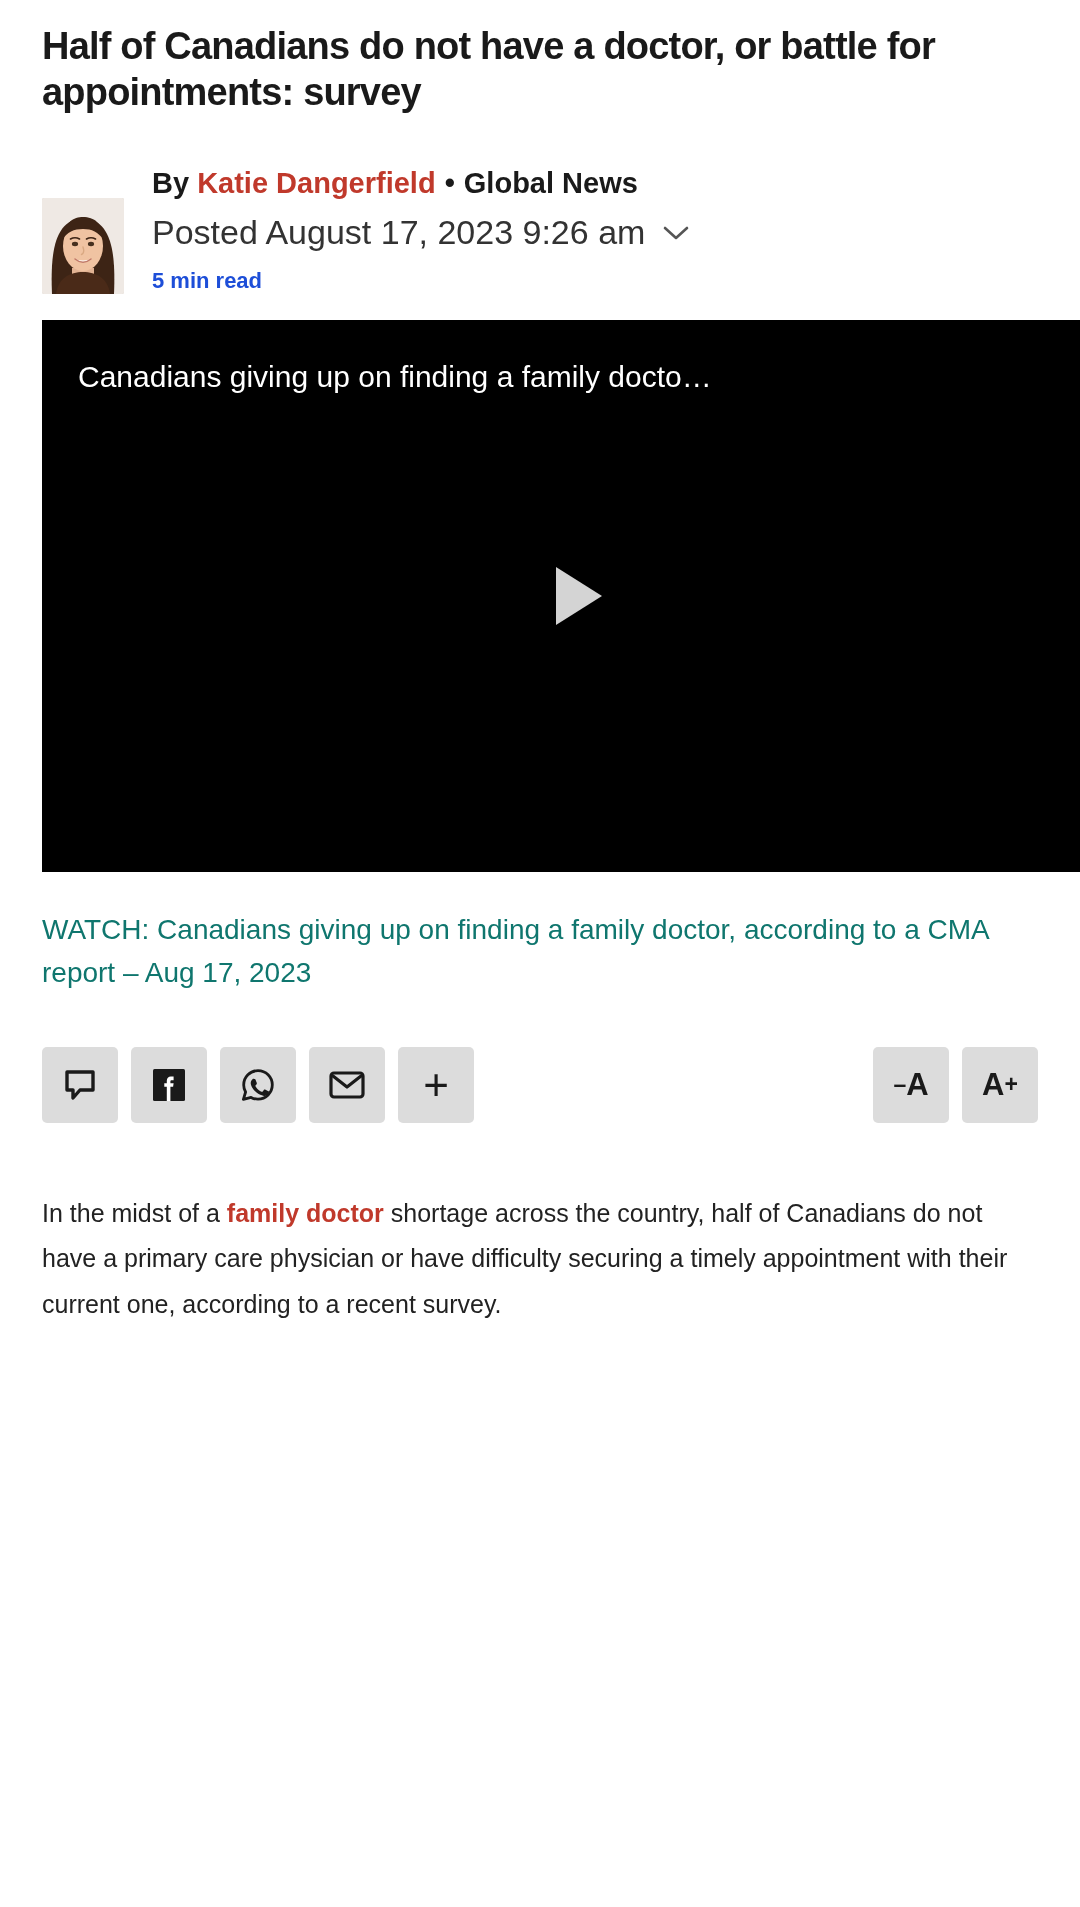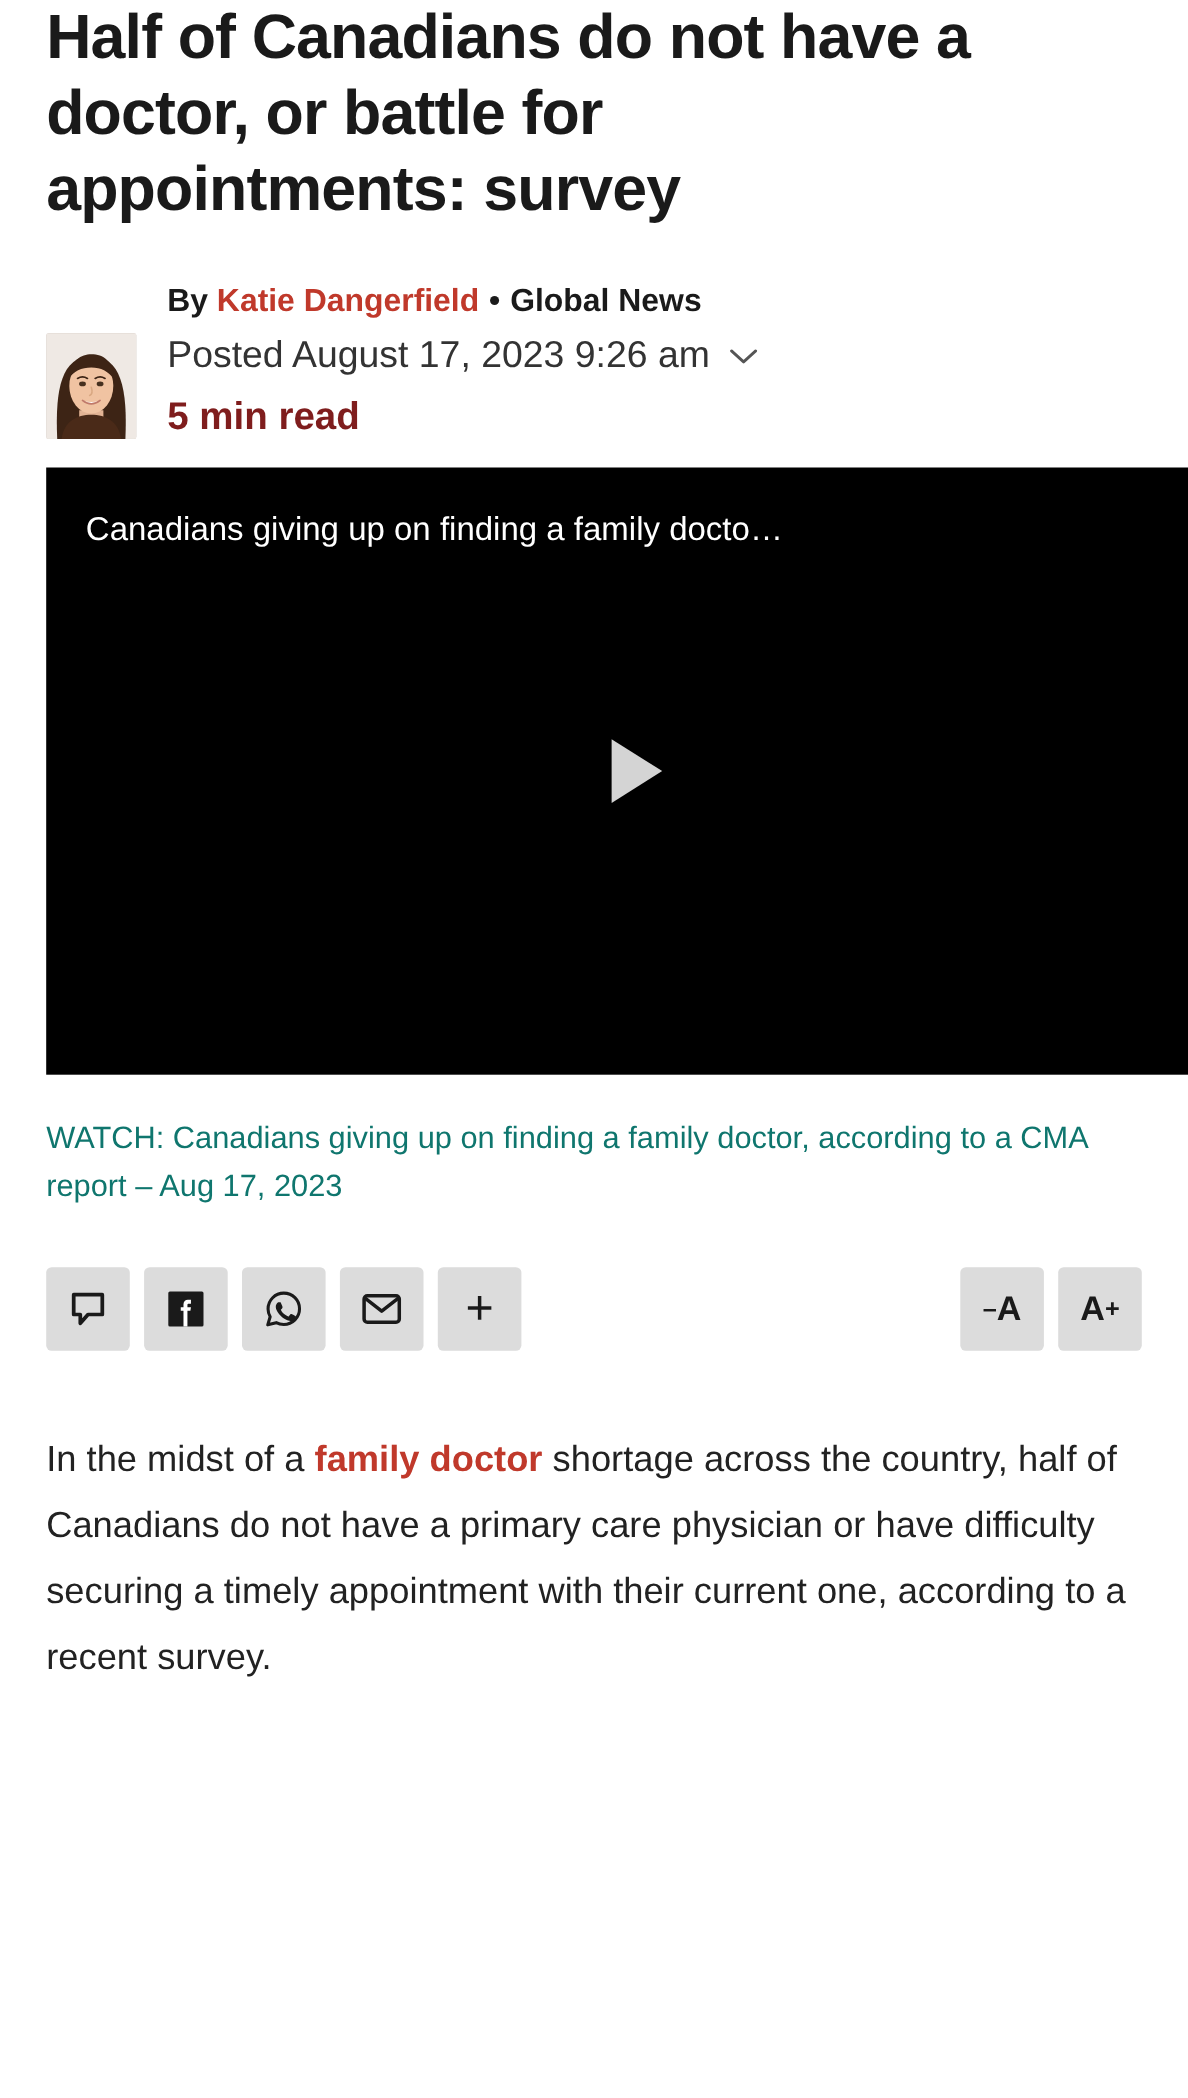--- a/index.html
+++ b/index.html
@@ -19,25 +19,26 @@
     overflow: hidden;
     background: #ffffff;
   }
 
   .article {
     padding: 0 42px;
   }
 
   
   .headline {
-    font-size: 57px;
+    font-size: 38px;
     line-height: 1.21;
     font-weight: 700;
     letter-spacing: -0.8px;
     color: #1a1a1a;
+    padding-top: 24px;
     max-width: 900px;
   }
 
   
   .byline-row {
     display: flex;
     align-items: flex-end;
     margin-top: 42px;
   }
 
@@ -84,23 +85,23 @@
   }
   .chevron {
     display: inline-block;
     margin-left: 18px;
     width: 26px;
     height: 16px;
   }
   .chevron svg { display: block; }
 
   .byline-line3 {
-    font-size: 35px;
-    font-weight: 700;
-    color: #7f1d1d;
+    font-size: 22px;
+    font-weight: 700;
+    color: #1d4ed8;
     margin-top: 10px;
   }
 
   
   .video {
     position: relative;
     margin-top: 26px;
     width: 1073px;
     height: 552px;
     background: #000000;
@@ -187,21 +188,21 @@
     vertical-align: 2px;
   }
   .size-btn .letter {
     font-size: 31px;
     font-weight: 700;
   }
 
   
   .body-text {
     margin-top: 68px;
-    font-size: 33px;
+    font-size: 25px;
     line-height: 1.82;
     color: #222222;
     max-width: 990px;
   }
   .hl { color: #c0392b; font-weight: 700; }
 </style>
 </head>
 <body>
 
 <div class="page">

